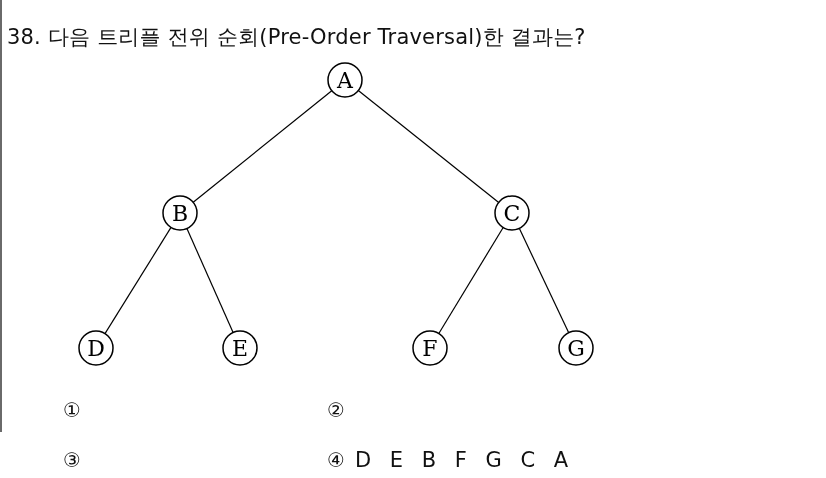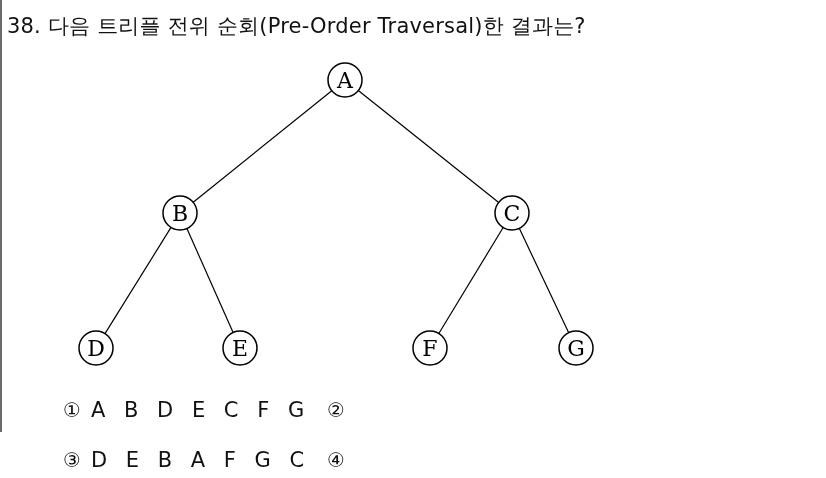--- a/index.html
+++ b/index.html
@@ -1,19 +1,19 @@
 <!DOCTYPE html>
 <html><head>
 <meta charset="utf-8">
 <style>
   html, body { margin: 0; padding: 0; background: #ffffff; }
   body { width: 826px; height: 478px; position: relative; overflow: hidden;
          font-family: "DejaVu Sans", "Liberation Sans", sans-serif; color: #111; }
   .left-border { position: absolute; left: 0; top: 0; width: 2px; height: 432px; background: #6a6a6a; }
-  .question { position: absolute; left: 7px; top: 12px; font-size: 21px; letter-spacing: 0.2px; white-space: nowrap; }
+  .question { position: absolute; left: 7px; top: 23px; font-size: 21px; letter-spacing: 0.2px; white-space: nowrap; }
   .tree { position: absolute; left: 0; top: 0; }
   .tree .node-label { font-family: "DejaVu Serif", "Liberation Serif", serif; font-size: 22px; }
   .choices { position: absolute; left: 63px; top: 398px; font-size: 21px; }
   .choice-row { display: flex; height: 50px; align-items: flex-start; }
   .choice { display: flex; white-space: nowrap; }
   .choice.col1 { width: 264px; }
   .choice .num { margin-right: 10px; font-size: 20px; }
   .choice .seq { letter-spacing: 6px; }
 </style>
 </head>
@@ -64,28 +64,27 @@
         <circle cx="576" cy="348" r="17" fill="#fff" stroke="#000" stroke-width="1.5"></circle>
         <text x="576" y="356" text-anchor="middle" class="node-label">G</text>
       </g>
     </g>
 </svg>
 
 <div class="choices">
   <div class="choice-row">
     <div class="choice col1">
       <span class="num">①</span>
-      <span class="seq">A B D E C F G</span>
     </div>
     <div class="choice">
       <span class="num">②</span>
     </div>
   </div>
   <div class="choice-row">
     <div class="choice col1">
       <span class="num">③</span>
-      <span class="seq">D E B A F G C</span>
     </div>
     <div class="choice">
       <span class="num">④</span>
+      <span class="seq">D E B F G C A</span>
     </div>
   </div>
 </div>
 
 </body></html>

